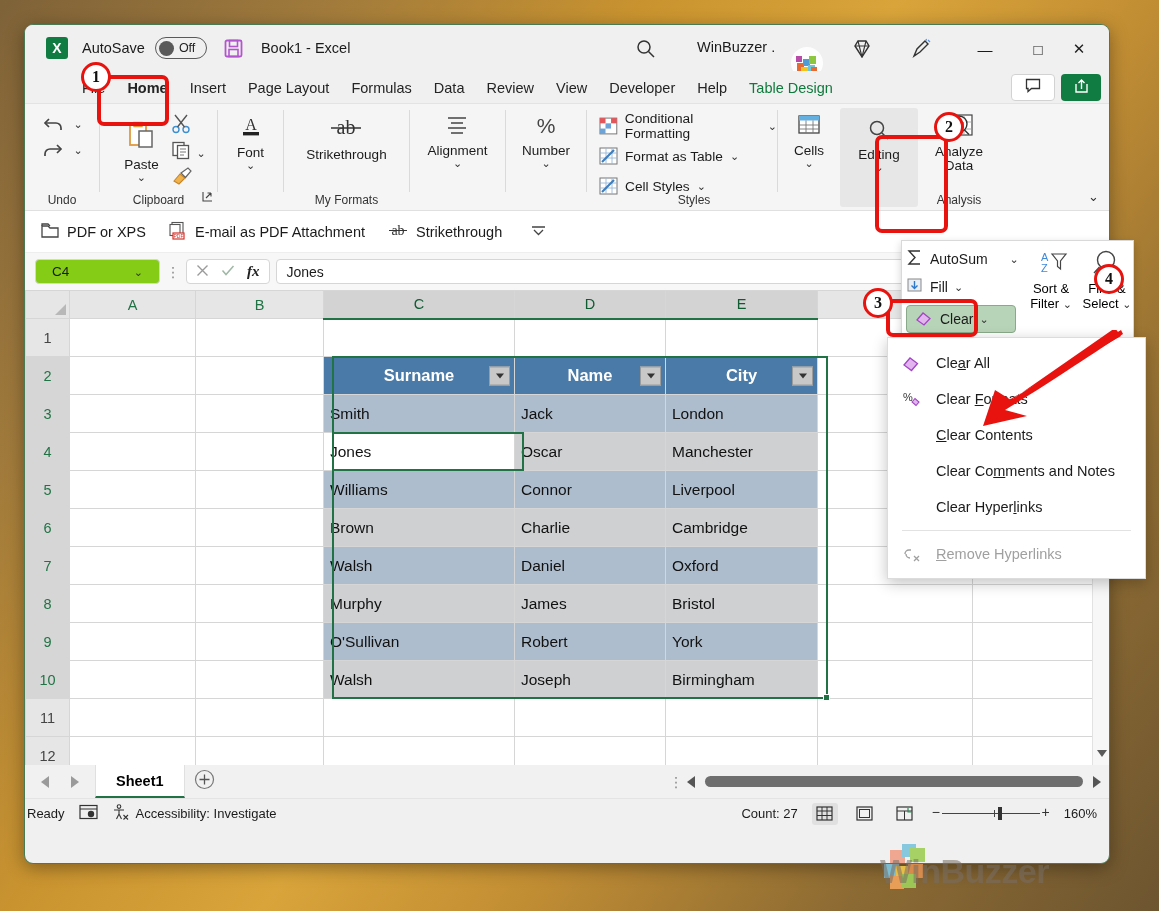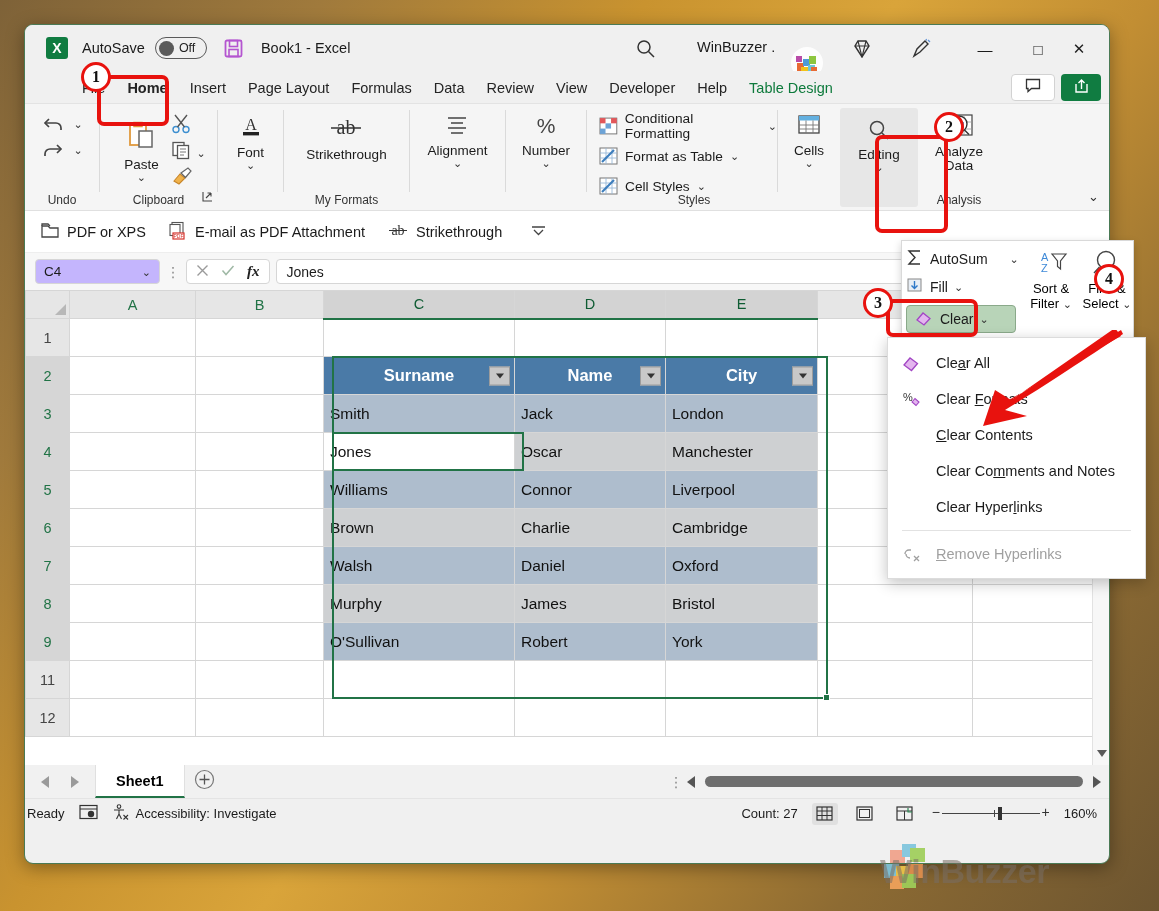--- a/index.html
+++ b/index.html
@@ -59,21 +59,21 @@
   .bigbtn { display:flex;flex-direction:column;align-items:center;justify-content:flex-start;padding-top:9px; }
   .bigbtn .lbl { font-size:13.5px; color:#1b1b1b; margin-top:4px; }
   .chev { font-size:11px; color:#333; line-height:10px; }
   .stylerow { display:flex; align-items:center; gap:7px; font-size:13.7px; color:#1b1b1b; height:26px; }
   .ribbon-collapse { position:absolute; right:10px; bottom:6px; font-size:13px; color:#333; }
   
   .mytoolbar { height:42px; background:#fff; border-top:1px solid #e0e0e0; display:flex; align-items:center; padding-left:15px; gap:22px; }
   .mtitem { display:flex; align-items:center; gap:7px; font-size:14.5px; color:#1b1b1b; }
   
   .formulabar { height:38px; background:#f7f7f7; display:flex; align-items:center; padding:0 10px; gap:6px; border-top:1px solid #eee;}
-  .namebox { width:125px;height:25px;background:#c4b5fd;border:1px solid #d6d6d6;border-radius:4px;display:flex;align-items:center;padding:0 8px;font-size:13.5px;color:#1b1b1b;justify-content:space-between; }
+  .namebox { width:125px;height:25px;background:#84cc16;border:1px solid #d6d6d6;border-radius:4px;display:flex;align-items:center;padding:0 16px;font-size:13.5px;color:#1b1b1b;justify-content:space-between; }
   .dots { font-size:14px;color:#888;letter-spacing:0;width:14px;text-align:center;line-height:10px; }
   .fxgroup { display:flex;align-items:center;gap:12px;height:25px;padding:0 9px;background:#fff;border:1px solid #d6d6d6;border-radius:4px; }
   .fbinput { flex:1;height:25px;background:#fff;border:1px solid #d6d6d6;border-radius:4px;display:flex;align-items:center;padding:0 10px;font-size:14px;color:#1b1b1b; }
   
   .gridwrap { position:relative; height:475px; background:#fff; overflow:hidden; }
   table.sheet { border-collapse:collapse; table-layout:fixed; }
   table.sheet td, table.sheet th { border:1px solid #d6d6d6; font-weight:normal; }
   .corner { width:44px;height:28px;background:#e6e6e6;position:relative; }
   .corner::after{content:"";position:absolute;right:3px;bottom:3px;border-style:solid;border-width:0 0 11px 11px;border-color:transparent transparent #b8b8b8 transparent;}
   th.colh { height:28px;background:#e6e6e6;font-size:14.5px;color:#217346;text-align:center; }
@@ -612,20 +612,30 @@
         <td class="rowh sel">9</td>
         <td class="cell"></td>
         <td class="cell"></td>
         <td class="cell band-dark">O'Sullivan</td>
         <td class="cell band-dark">Robert</td>
         <td class="cell band-dark">York</td>
         <td class="cell"></td>
         <td class="cell"></td>
       </tr>
 
+      <tr>
+        <td class="rowh sel">10</td>
+        <td class="cell"></td>
+        <td class="cell"></td>
+        <td class="cell band-light">Walsh</td>
+        <td class="cell band-light">Joseph</td>
+        <td class="cell band-light">Birmingham</td>
+        <td class="cell"></td>
+        <td class="cell"></td>
+      </tr>
 
       <tr>
         <td class="rowh">11</td>
         <td class="cell"></td>
         <td class="cell"></td>
         <td class="cell"></td>
         <td class="cell"></td>
         <td class="cell"></td>
         <td class="cell"></td>
         <td class="cell"></td>

